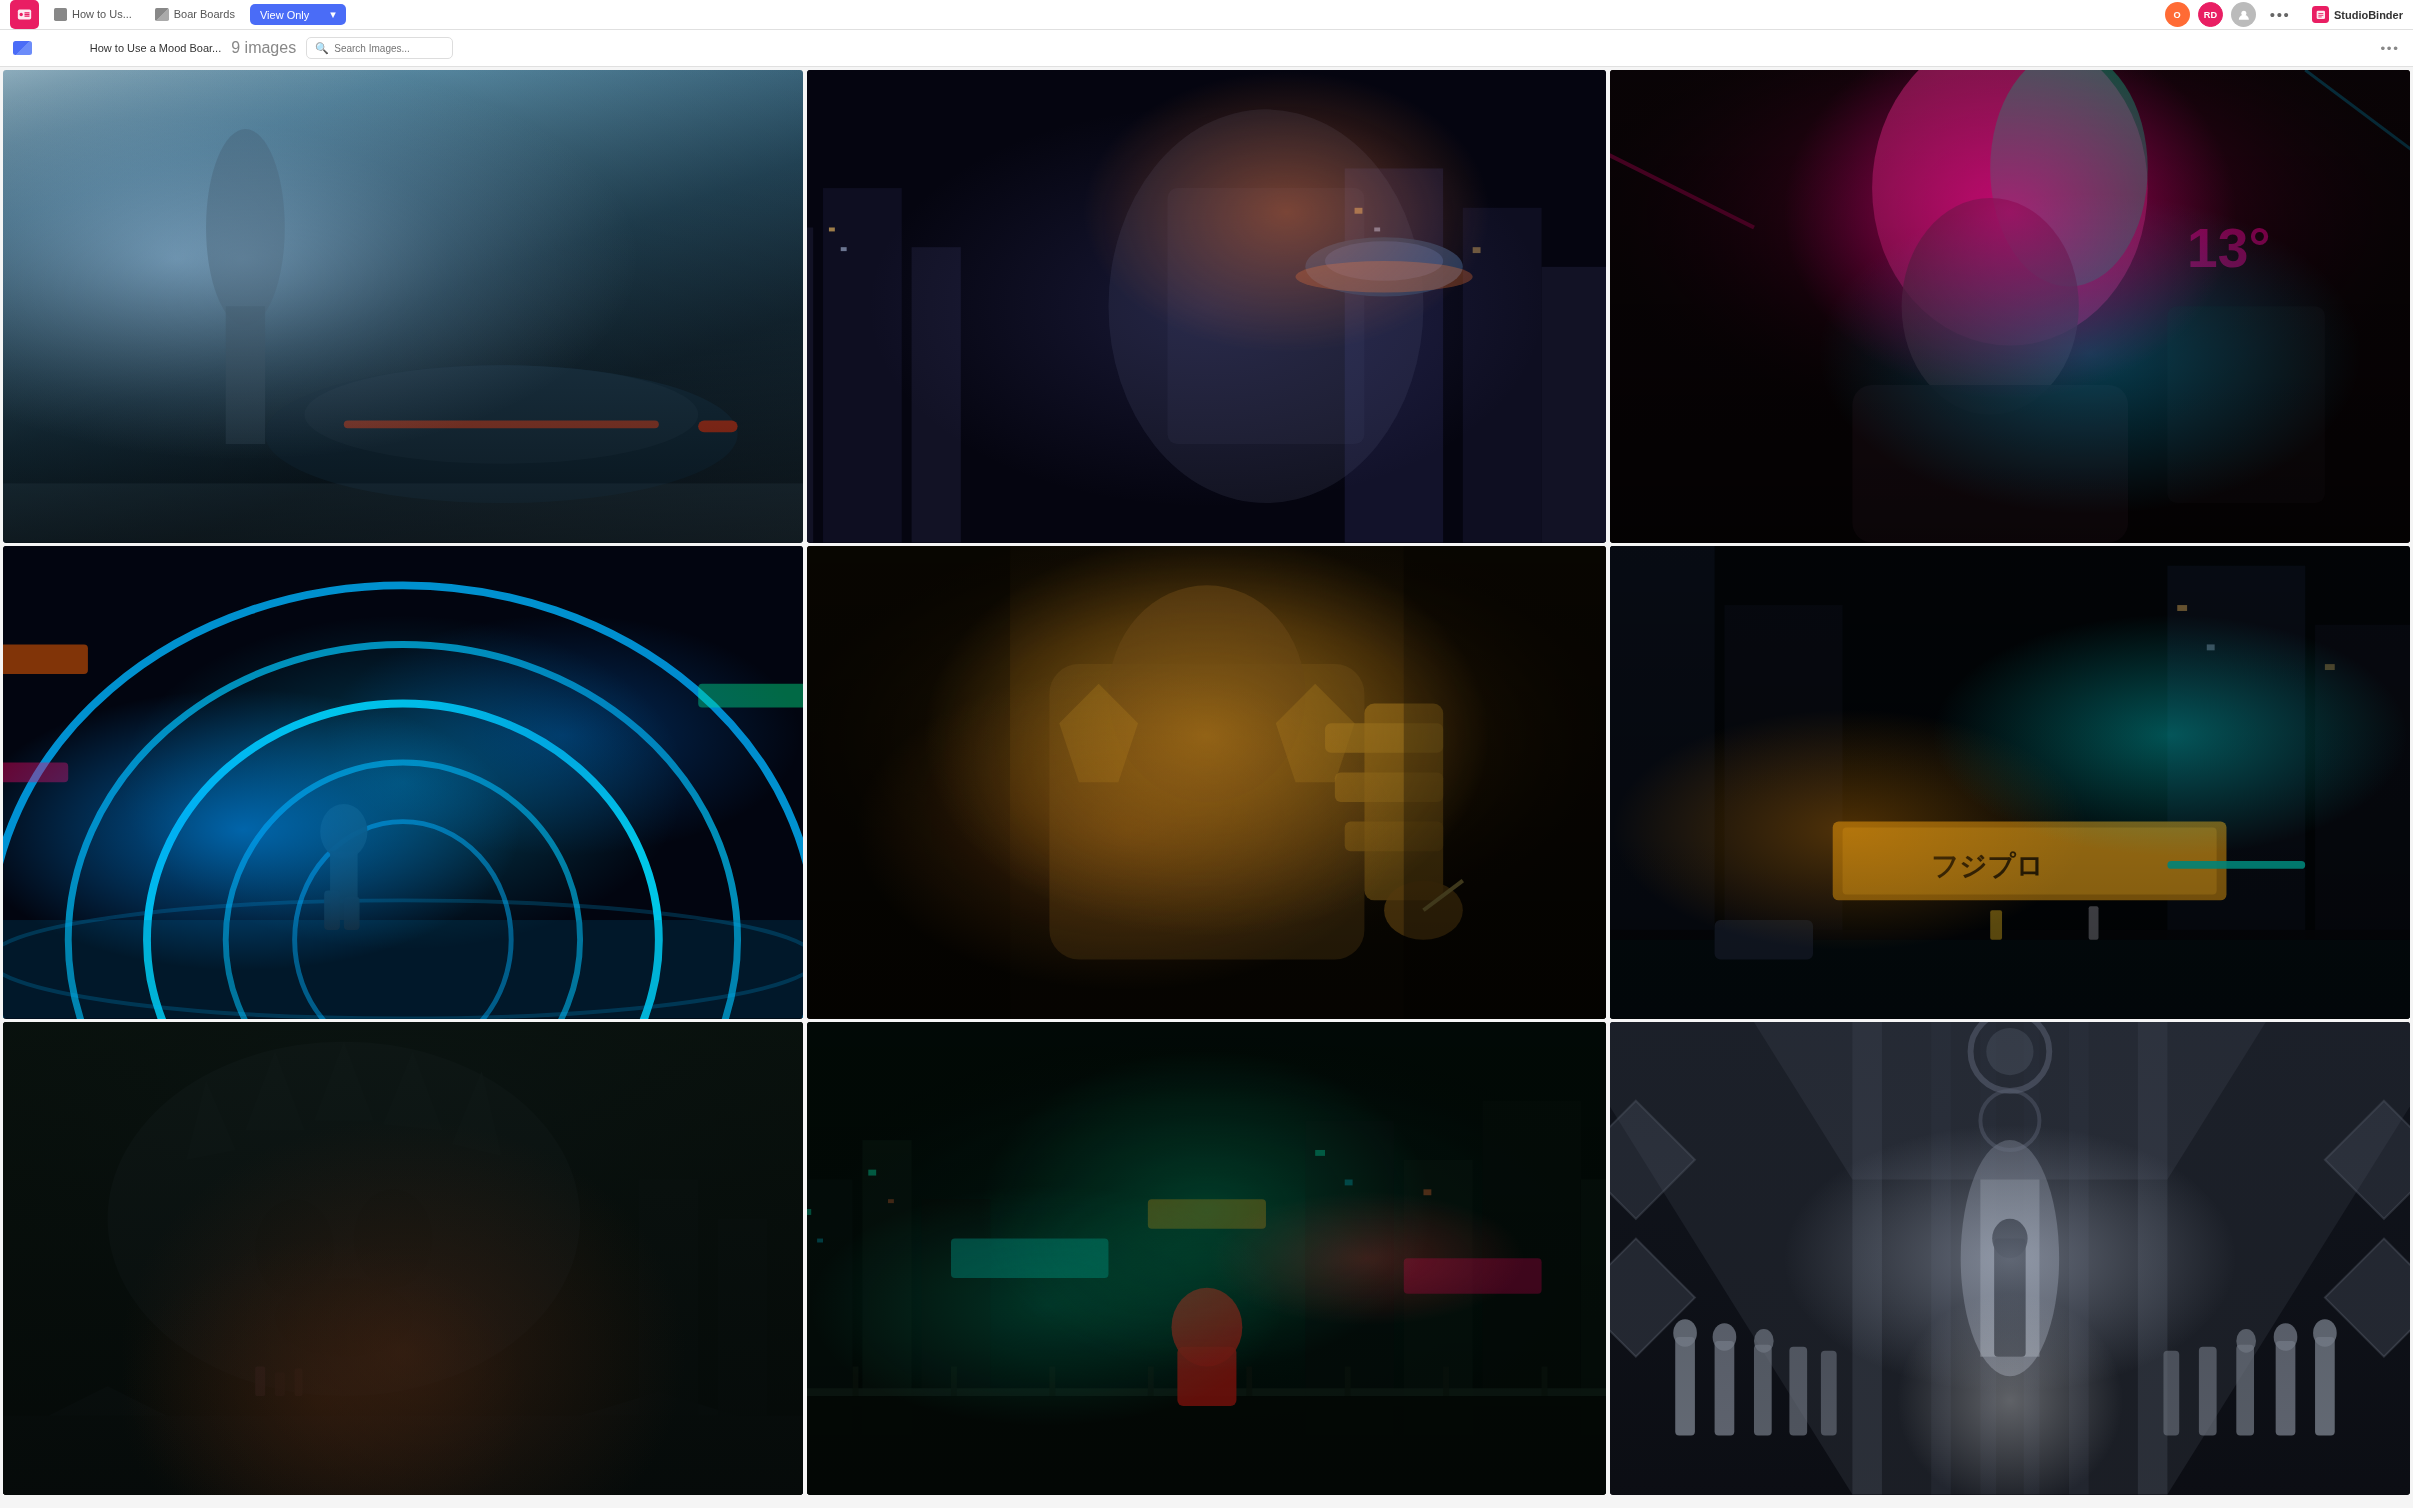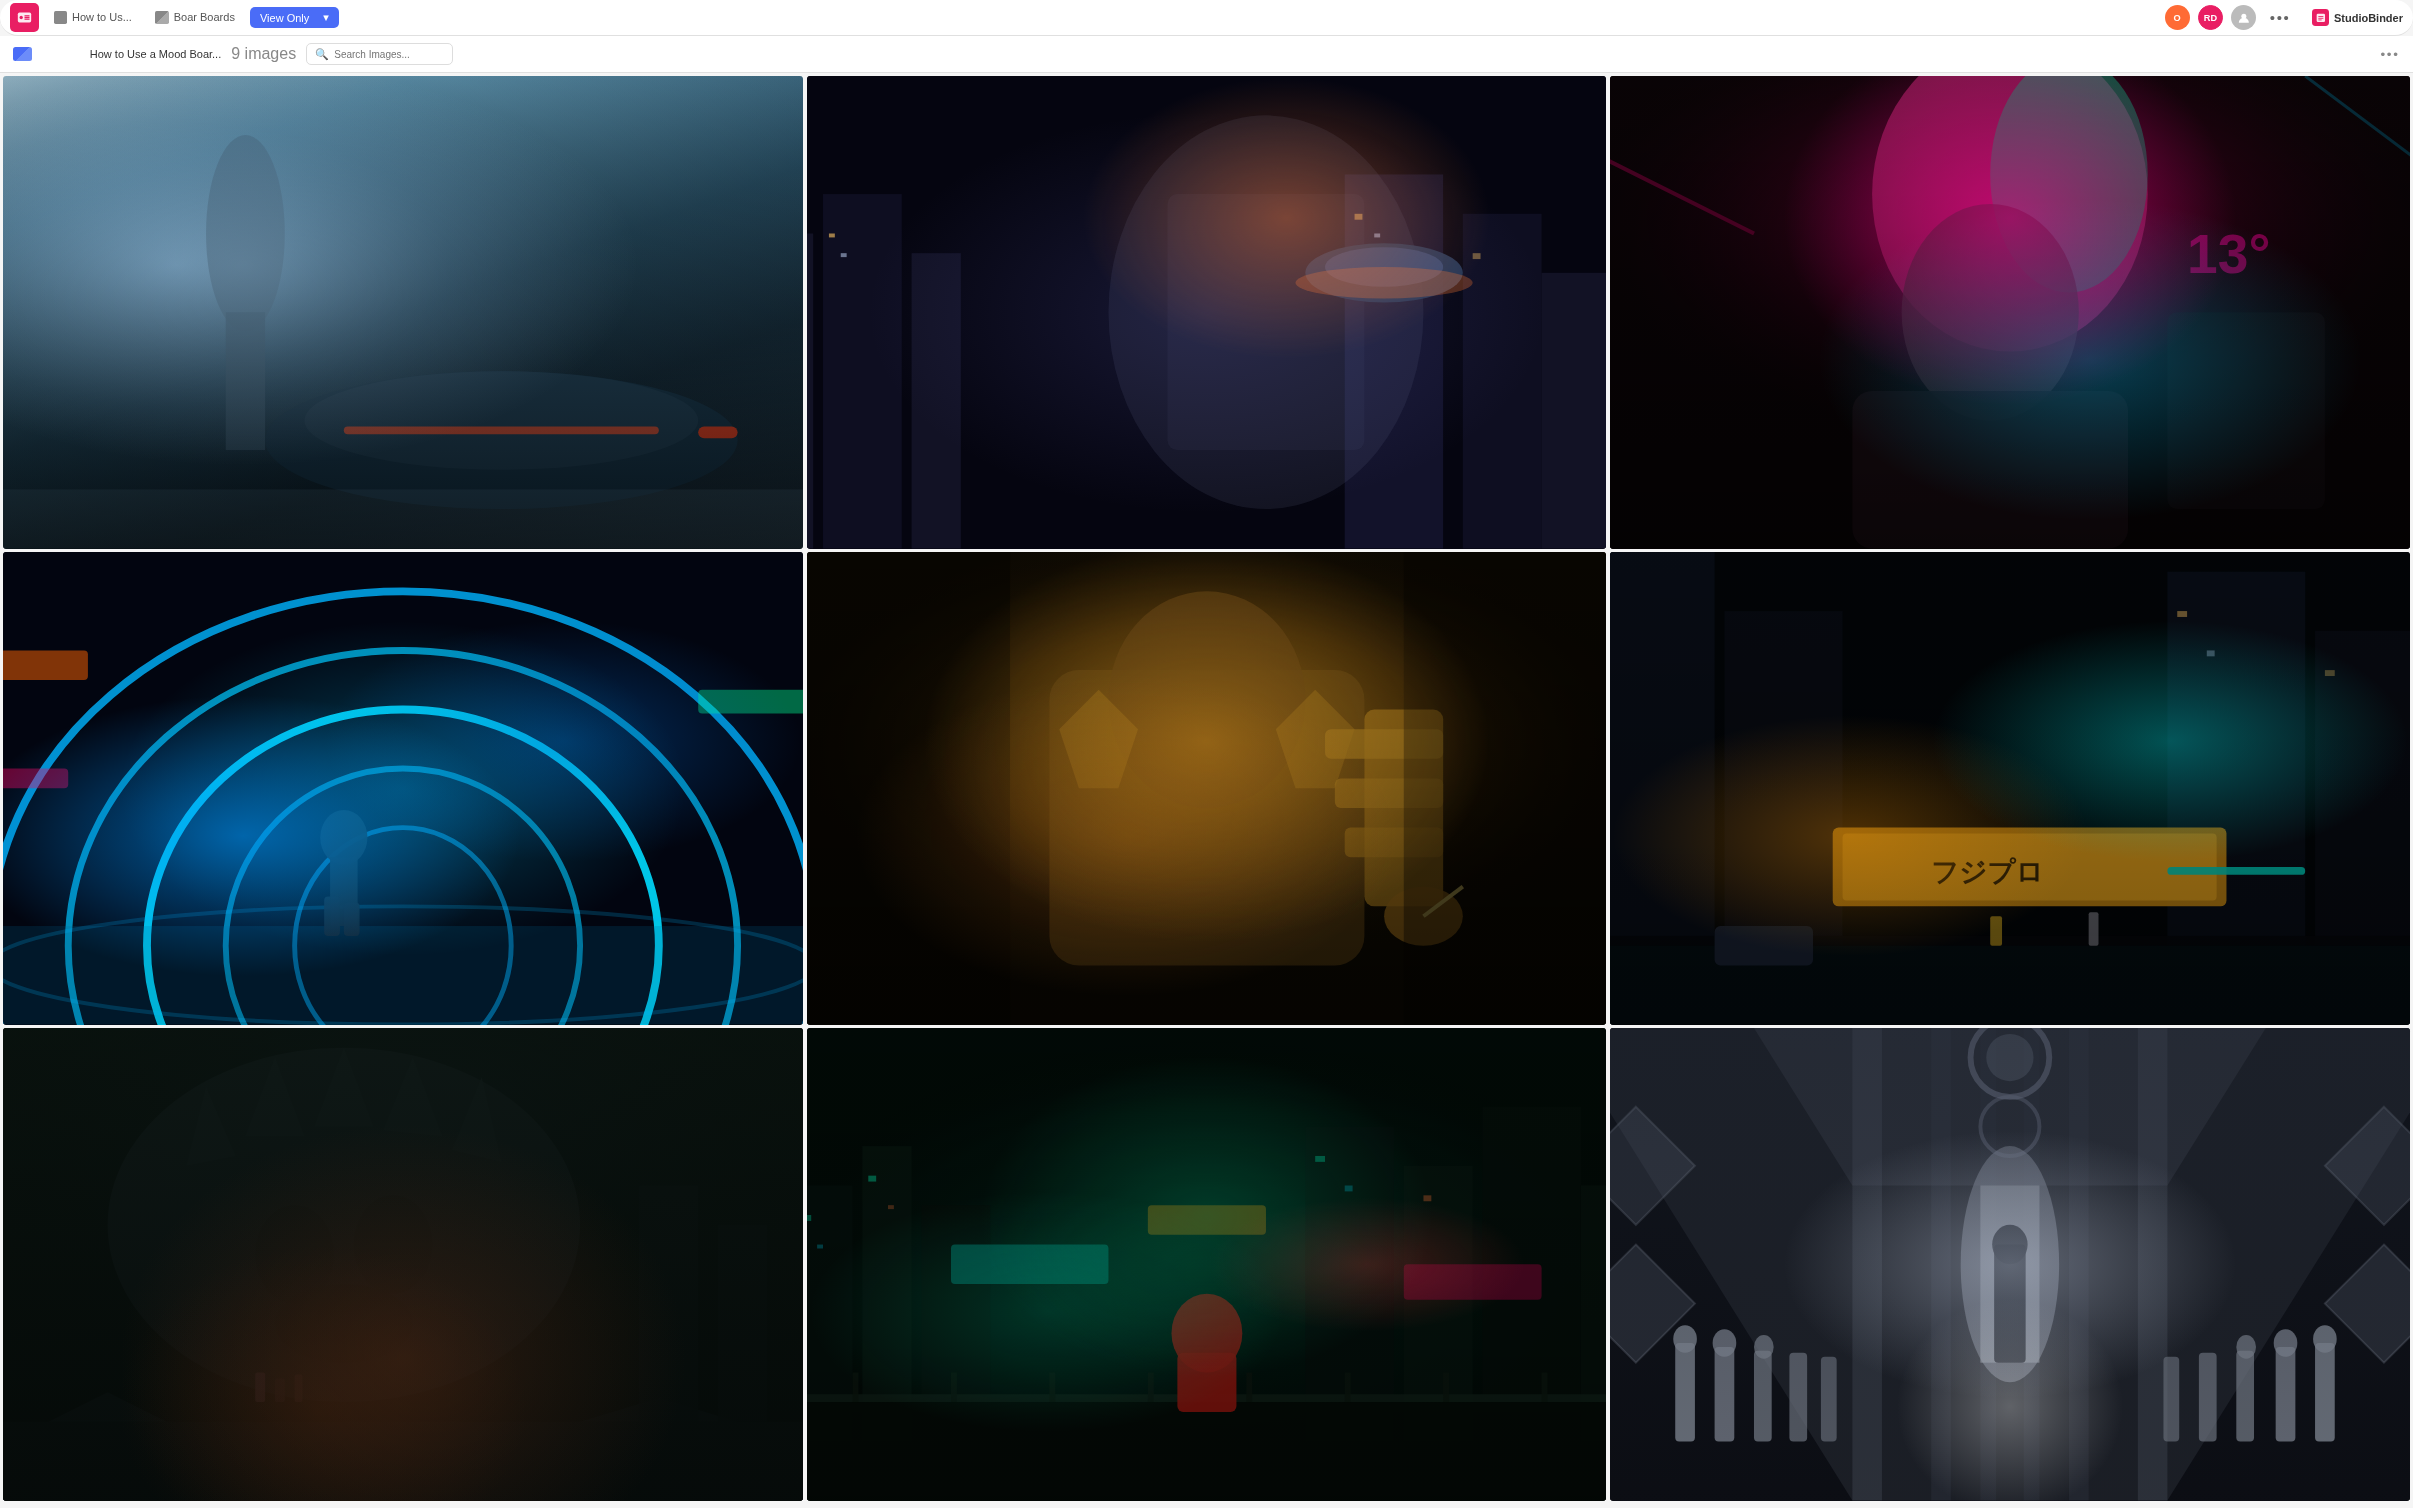--- a/index.html
+++ b/index.html
@@ -3,27 +3,26 @@
   <meta charset="utf-8">
   <style>
     * { margin: 0; padding: 0; box-sizing: border-box; }
     body { font-family: -apple-system, BlinkMacSystemFont, 'Segoe UI', sans-serif; background: #f5f5f5; overflow: hidden; }
 
     
     .top-nav {
       display: flex;
       align-items: center;
       background: #fff;
-      height: 36px;
+      height: 30px;
       padding: 0 10px;
       border-bottom: 0.8px solid #e0e0e0;
       gap: 6.7px;
       position: relative;
       z-index: 10;
-      border-radius: 20px;
     }
     .nav-logo {
       width: 28.5px; height: 28.5px;
       background: #e91e63;
       border-radius: 5px;
       display: flex; align-items: center; justify-content: center;
       color: #fff; font-size: 13.4px; font-weight: bold;
       flex-shrink: 0;
     }
     .nav-tab {
@@ -39,21 +38,21 @@
       width: 13.4px; height: 13.4px;
       background: #aaa;
       border-radius: 1.7px;
       flex-shrink: 0;
     }
     .nav-tab-icon.film { background: #888; }
     .nav-tab-icon.board {
       background: linear-gradient(135deg, #888 50%, #aaa 50%);
     }
     .view-only-btn {
-      display: flex; align-items: center; gap: 14px;
+      display: flex; align-items: center; gap: 21px;
       background: #4a6cf7;
       color: #fff;
       border: none;
       border-radius: 5px;
       padding: 4.2px 10px;
       font-size: 11px;
       font-weight: 500;
       cursor: pointer;
     }
     .nav-right {

